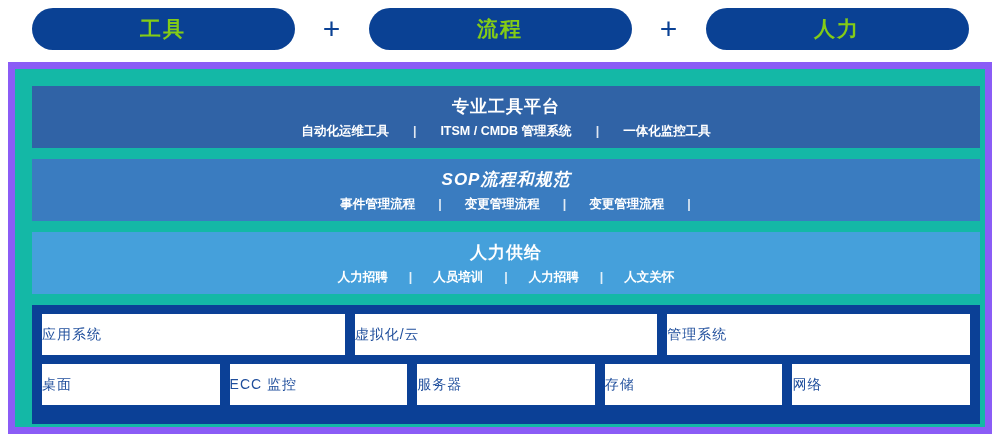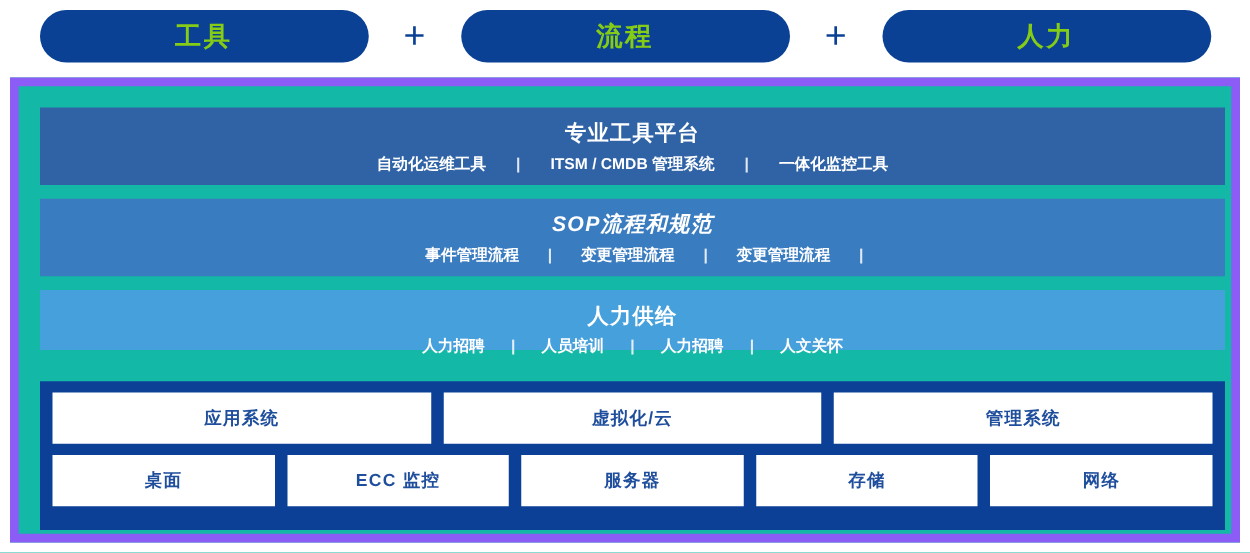--- a/index.html
+++ b/index.html
@@ -82,21 +82,21 @@
     position: absolute;
     left: 0;
     width: 948px;
     box-sizing: border-box;
     color: #ffffff;
     text-align: center;
     padding-top: 9px;
   }
   .band-1 { top: 0px;   height: 62px; background: #3063a6; }
   .band-2 { top: 73px;  height: 62px; background: #3a7cc0; }
-  .band-3 { top: 146px; height: 48px; background: #45a0db; }
+  .band-3 { top: 146px; height: 62px; background: #45a0db; }
 
   .band-title {
     font-size: 17px;
     font-weight: bold;
     line-height: 24px;
     letter-spacing: 1px;
   }
   .band-title.italic {
     font-style: italic;
   }
@@ -134,25 +134,24 @@
     gap: 10px;
     height: 41px;
   }
   .obj-row + .obj-row { margin-top: 9px; }
   .obj-box {
     flex: 1 1 0;
     background: #ffffff;
     color: #1f4e9c;
     display: flex;
     align-items: center;
-    justify-content: center;
+    justify-content: flex-start;
     font-size: 14px;
     letter-spacing: 1px;
     box-sizing: border-box;
-    font-weight: bold;
   }
 </style>
 </head>
 <body>
 
 <div id="diagram">
 
   <div class="pill-row">
     <div class="pill">
       <span>工具</span>

